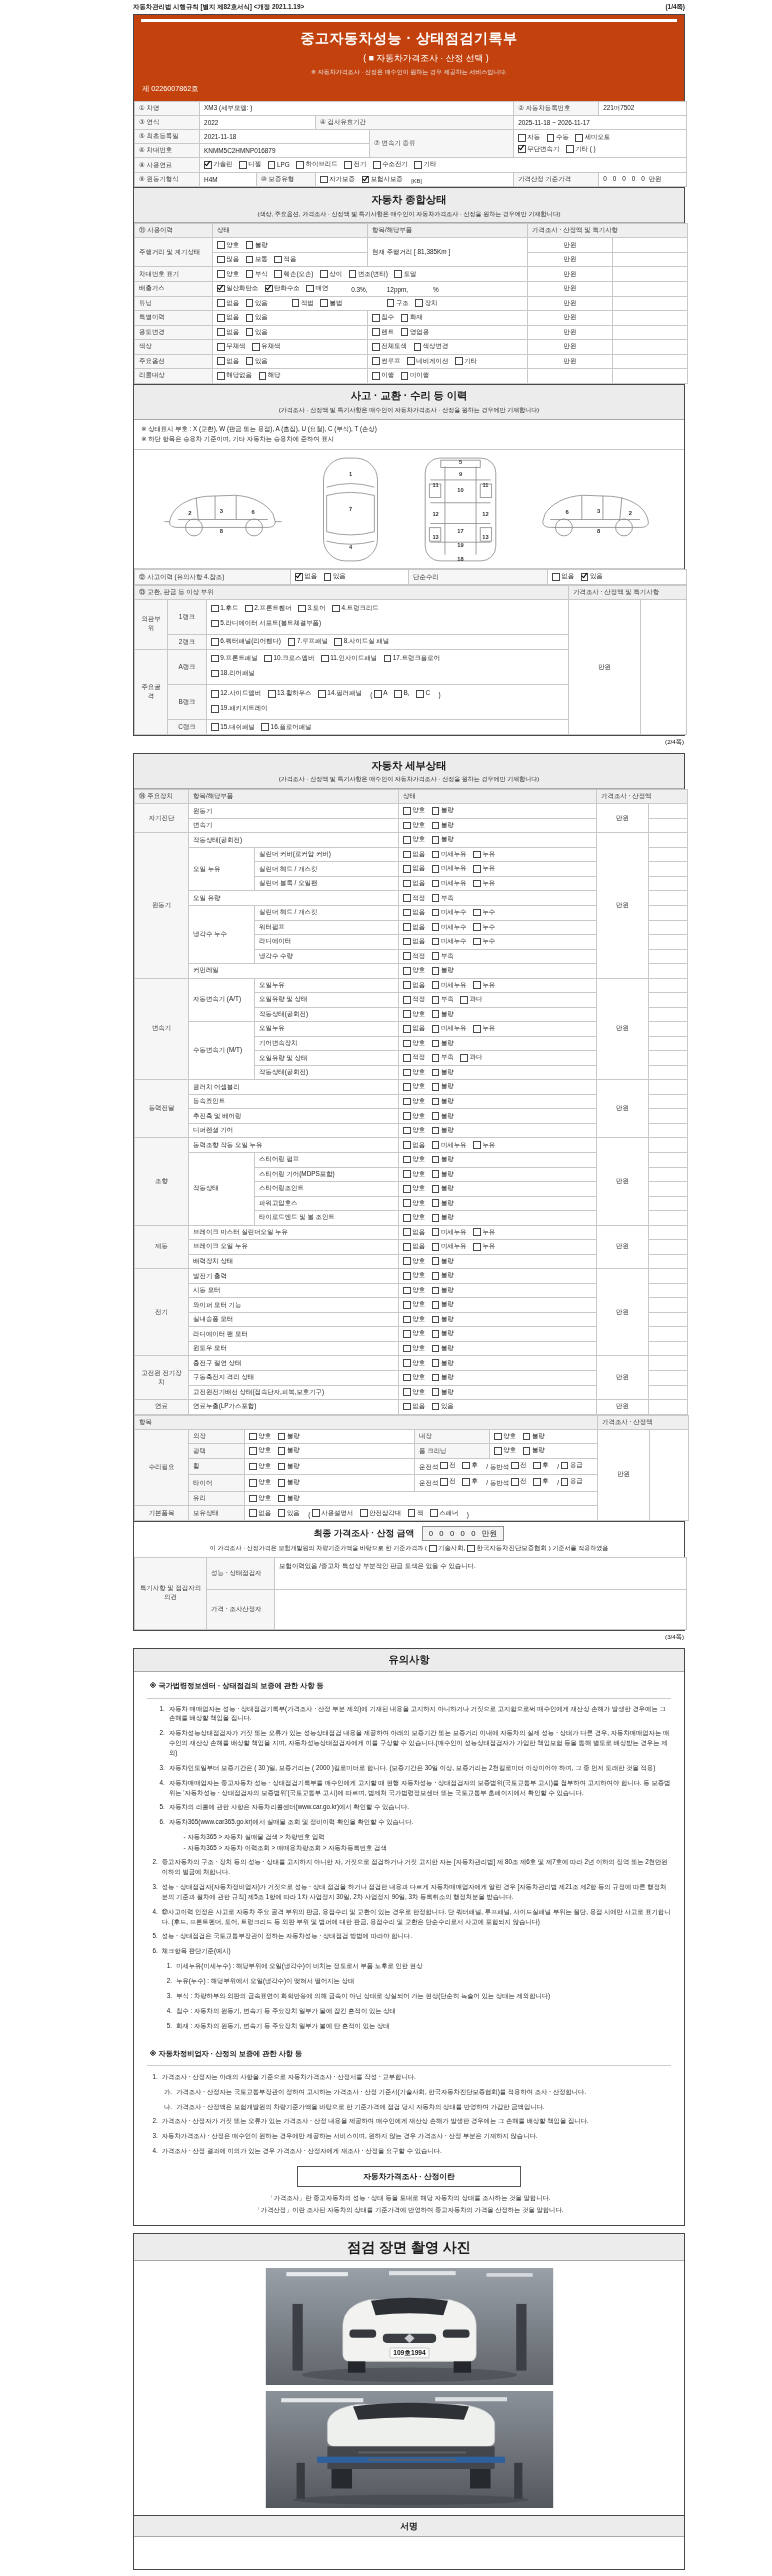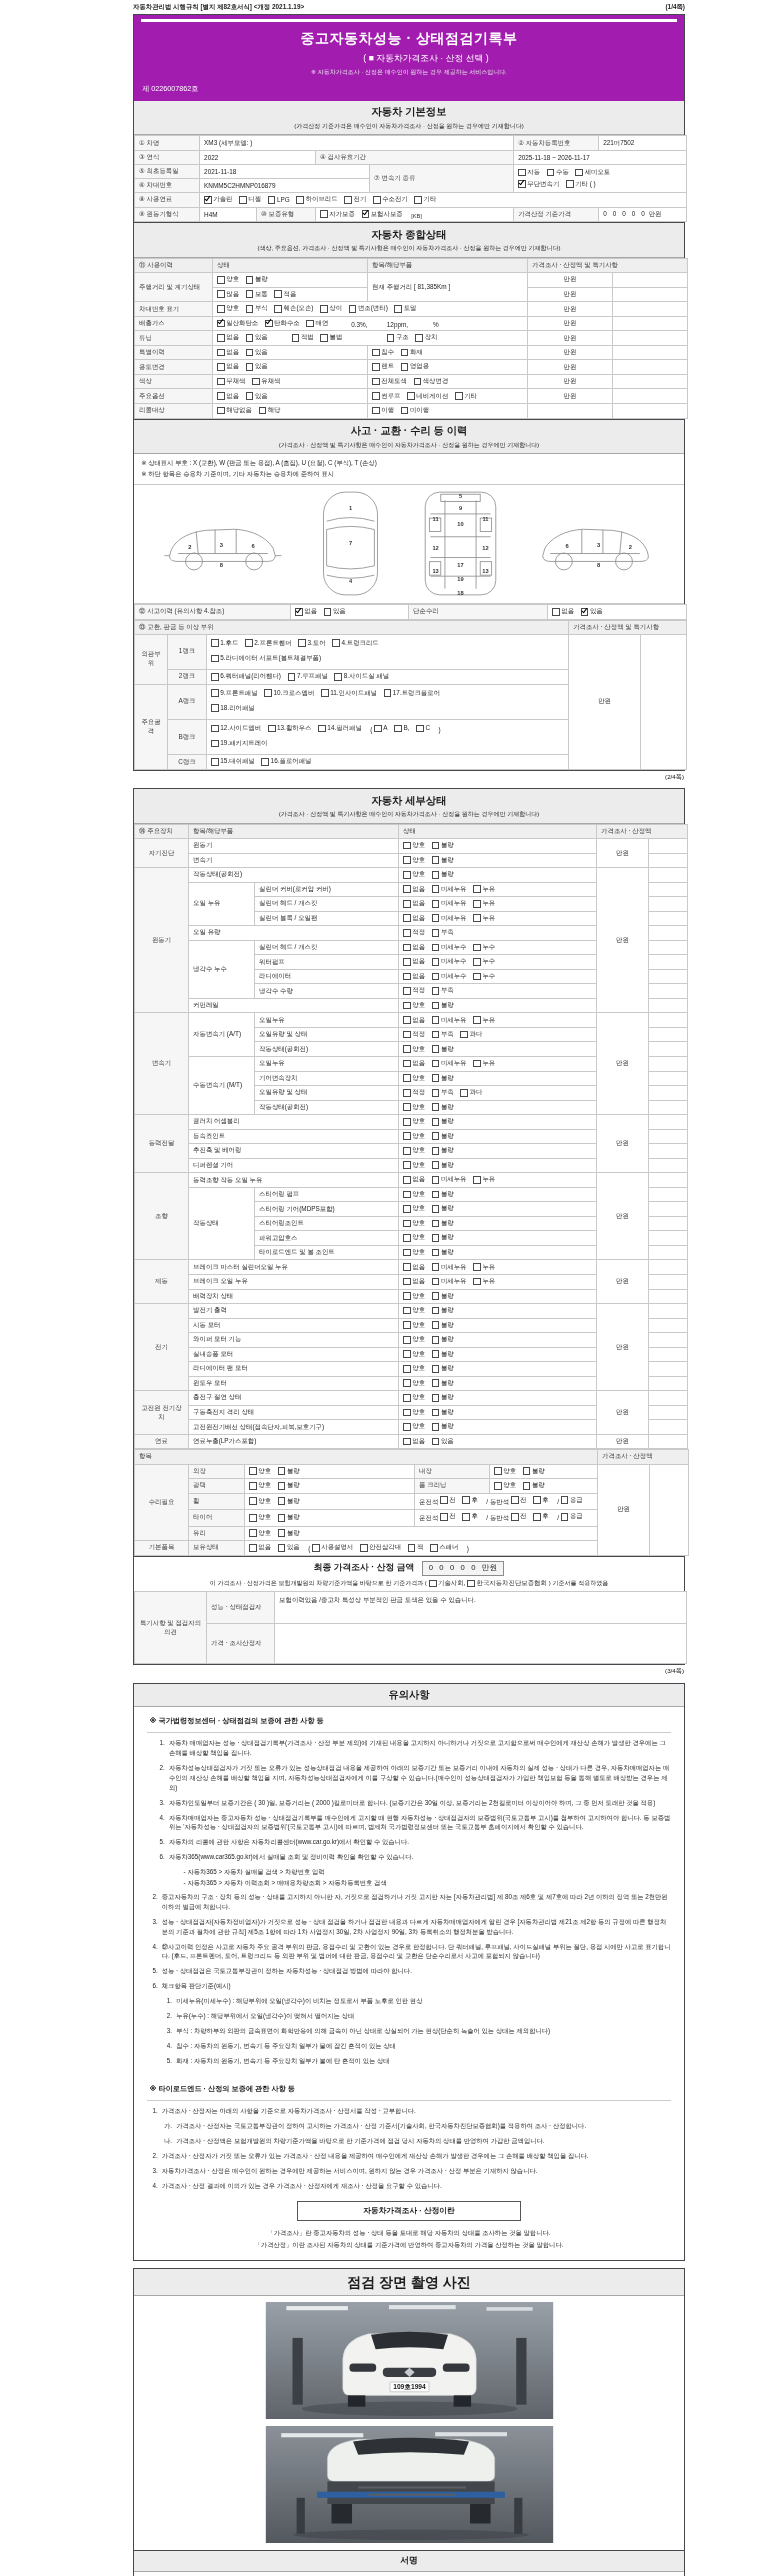--- a/index.html
+++ b/index.html
@@ -2,21 +2,21 @@
 <html style="font-size:8.2px"><head>
 <meta charset="utf-8">
 <style>
   html,body{margin:0;padding:0;background:#fff;width:773px;height:2576px;overflow:hidden;
     font-family:"Liberation Sans","DejaVu Sans",sans-serif;color:#1c1c1c;}
   .sheet{width:552px;margin-left:133px;padding-top:3.1px;}
   .metaline{display:flex;justify-content:space-between;font-size:6.4px;font-weight:bold;color:#222;margin-bottom:1.5px;}
   .pmark{text-align:right;font-size:6.2px;color:#111;padding:2.1px 1px 6.2px;}
   .block{border:1.5px solid #45494e;background:#fff;}
   
-  .hdr-dark{background:#a21caf;color:#fff;padding:2.6px 0 5.2px;}
+  .hdr-dark{background:#c2410c;color:#fff;padding:2.6px 0 5.2px;}
   .white-strip{height:2.6px;background:#fff;margin:2.1px 6.7px 8.2px;}
   .hdr-title{text-align:center;font-size:14px;font-weight:bold;letter-spacing:0.5px;}
   .hdr-sub{text-align:center;font-size:8.8px;margin-top:4.6px;padding-left:34px;}
   .hdr-note{text-align:center;font-size:6px;color:#e9e9e9;margin-top:3.6px;}
   .hdr-doc{font-size:7.2px;font-weight:normal;padding:7.2px 0 1px 8.2px;}
   
   .sband{background:#ececec;text-align:center;padding:4.6px 0 3.6px;border-top:1.5px solid #45494e;border-bottom:0.5px solid #a8a8a8;}
   .sband.first{border-top:none;}
   .sband .t{font-size:10.3px;font-weight:bold;}
   .sband .n{font-size:6px;margin-top:2.6px;color:#222;}
@@ -75,24 +75,20 @@
 
   <div class="block">
     <div class="hdr-dark">
       <div class="white-strip"></div>
       <div class="hdr-title">중고자동차성능 · 상태점검기록부</div>
       <div class="hdr-sub">( ■ 자동차가격조사 · 산정 선택 )</div>
       <div class="hdr-note">※ 자동차가격조사 · 산정은 매수인이 원하는 경우 제공하는 서비스입니다.</div>
       <div class="hdr-doc">제 0226007862호</div>
     </div>
 
-    <div class="sband first">
-      <div class="t">자동차 기본정보</div>
-      <div class="n">(가격산정 기준가격은 매수인이 자동차가격조사 · 산정을 원하는 경우에만 기재합니다)</div>
-    </div>
     <table class="tbl">
       <colgroup>
           <col style="width:65px">
           <col style="width:57px">
           <col style="width:59px">
           <col style="width:54px">
           <col style="width:144px">
           <col style="width:85px">
           <col style="width:88px">
         </colgroup>
@@ -1433,21 +1429,21 @@
           </div>
           <div class="nitem sub">
             <span class="nnum">4.</span>
             <span class="ntext">침수 : 자동차의 원동기, 변속기 등 주요장치 일부가 물에 잠긴 흔적이 있는 상태</span>
           </div>
           <div class="nitem sub">
             <span class="nnum">5.</span>
             <span class="ntext">화재 : 자동차의 원동기, 변속기 등 주요장치 일부가 불에 탄 흔적이 있는 상태</span>
           </div>
         </div>
-      <div class="nhead" style="margin-top:11.3px">※ 타이로드엔드 · 산정의 보증에 관한 사항 등</div>
+      <div class="nhead" style="margin-top:11.3px">※ 자동차정비업자 · 산정의 보증에 관한 사항 등</div>
       <div id="price-list">
           <div class="nitem">
             <span class="nnum">1.</span>
             <span class="ntext">가격조사 · 산정자는 아래의 사항을 기준으로 자동차가격조사 · 산정서를 작성 · 교부합니다.</span>
           </div>
           <div class="nitem sub">
             <span class="nnum">가.</span>
             <span class="ntext">가격조사 · 산정자는 국토교통부장관이 정하여 고시하는 가격조사 · 산정 기준서(기술사회, 한국자동차진단보증협회)를 적용하여 조사 · 산정합니다.</span>
           </div>
           <div class="nitem sub">

